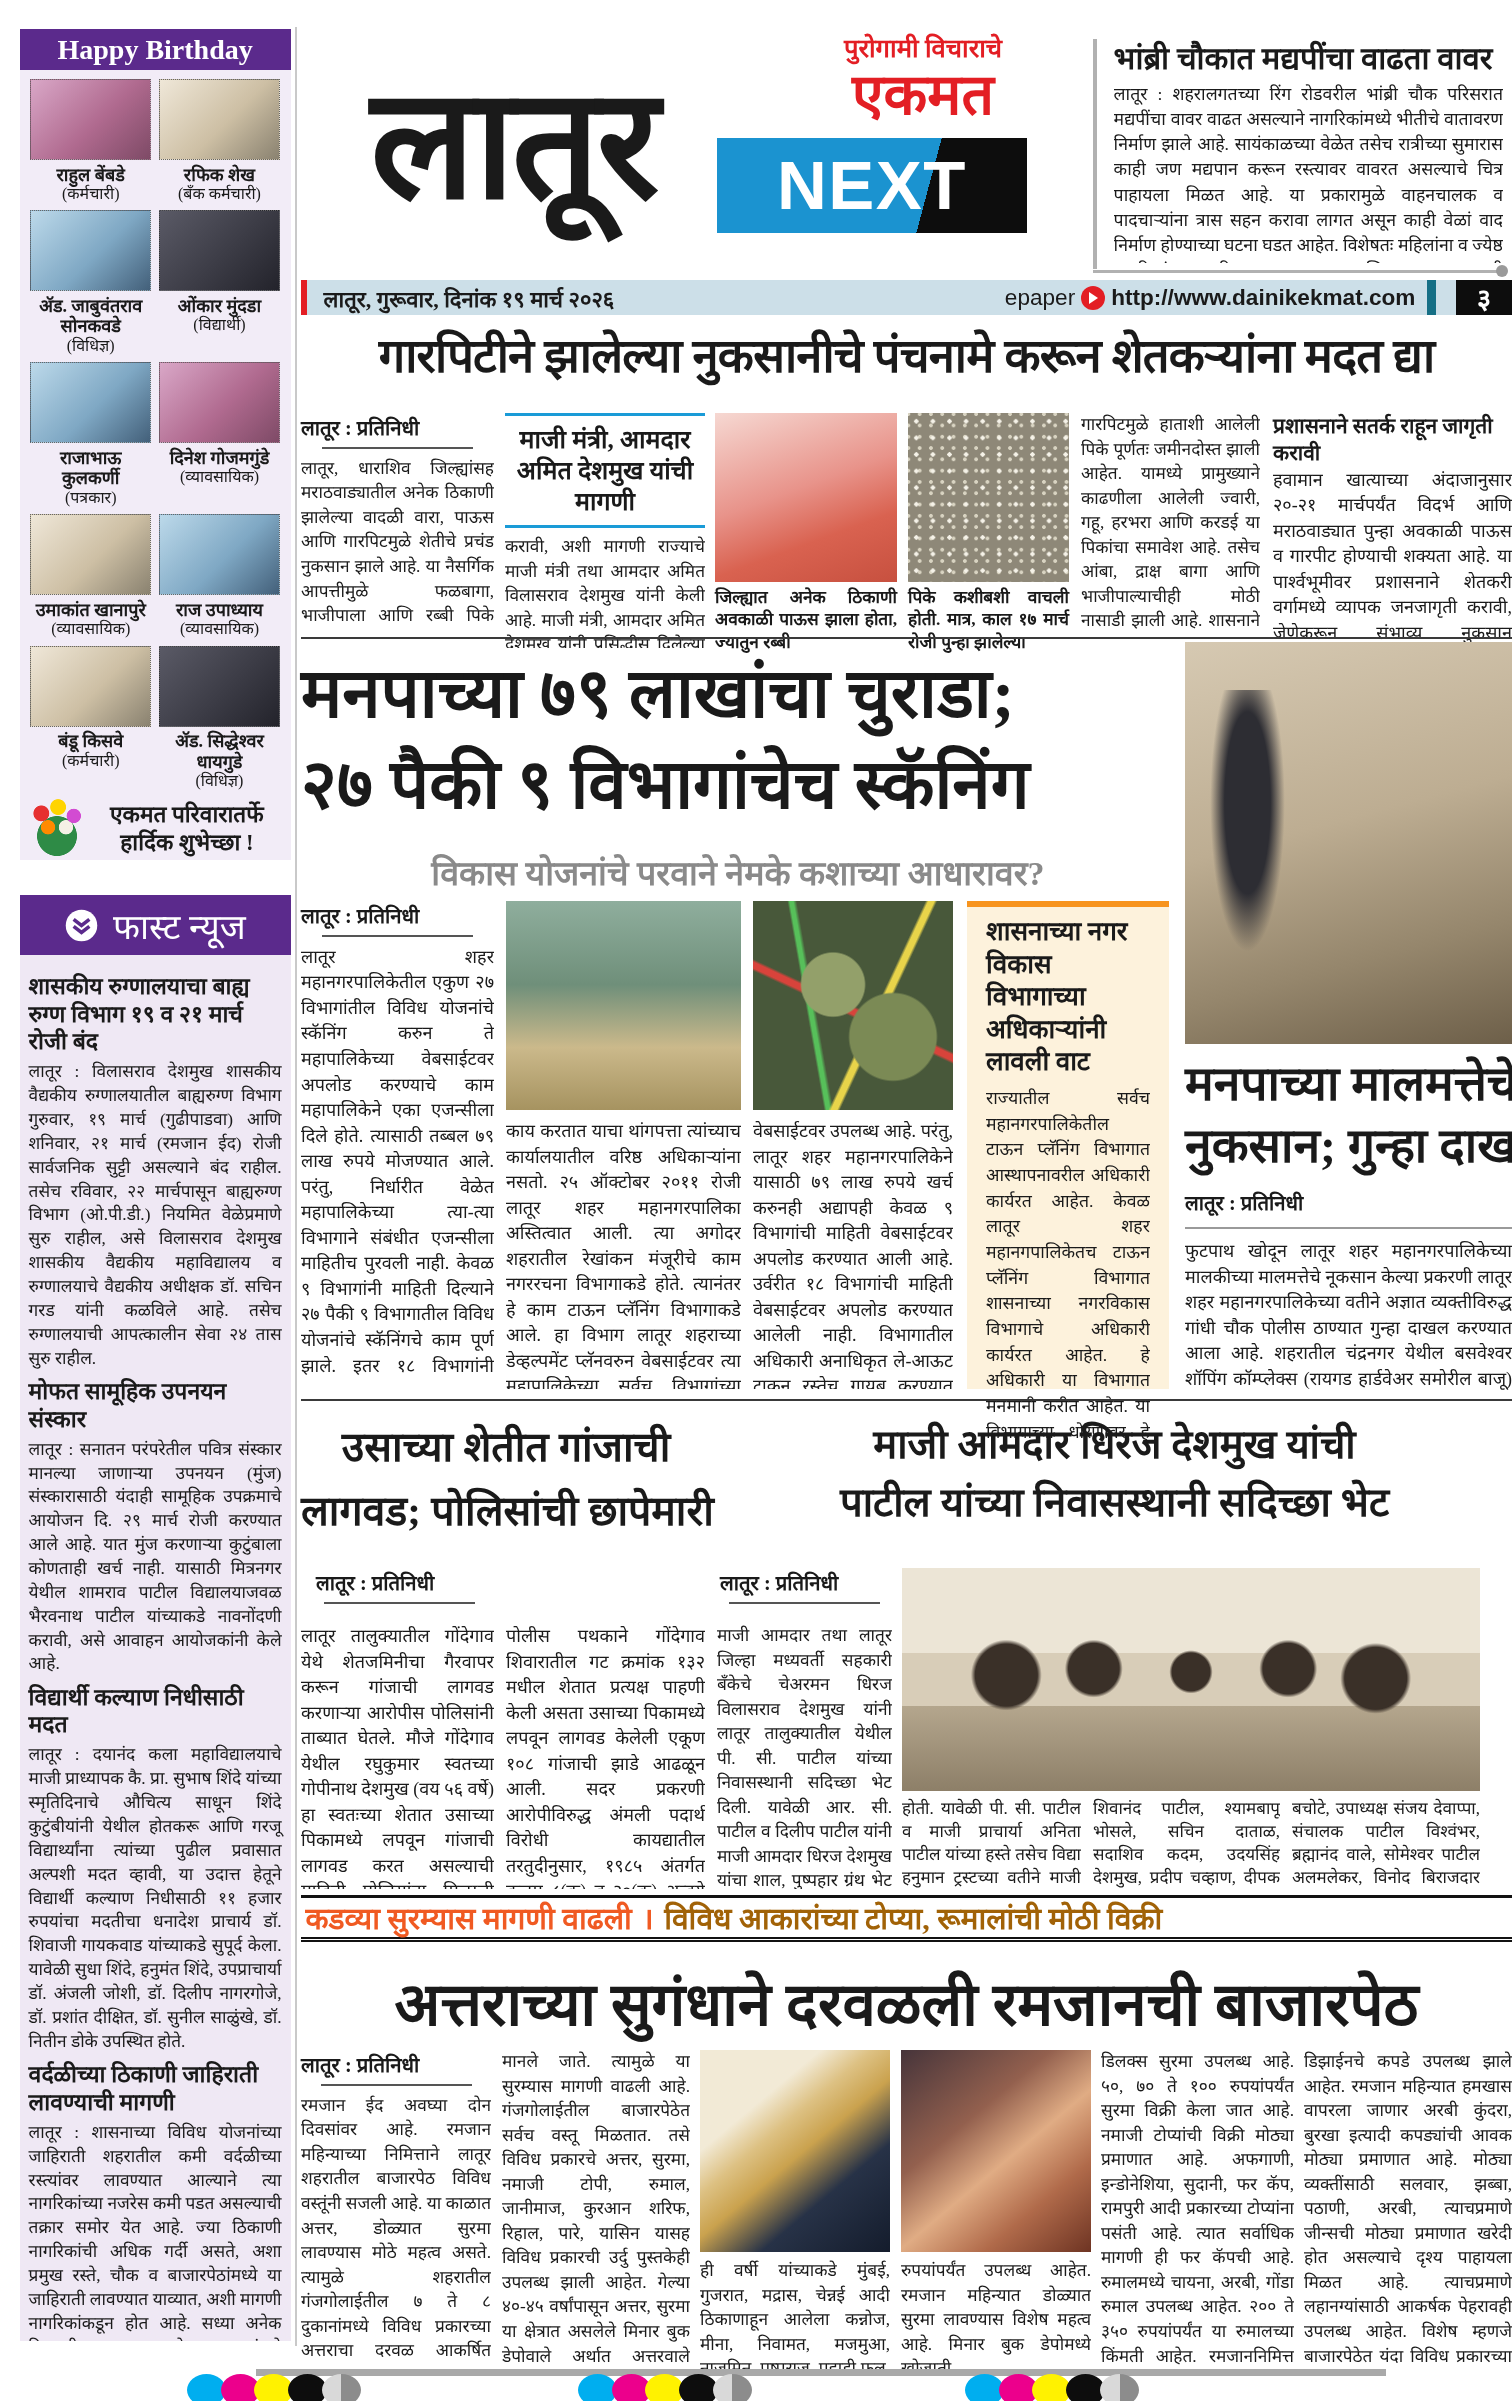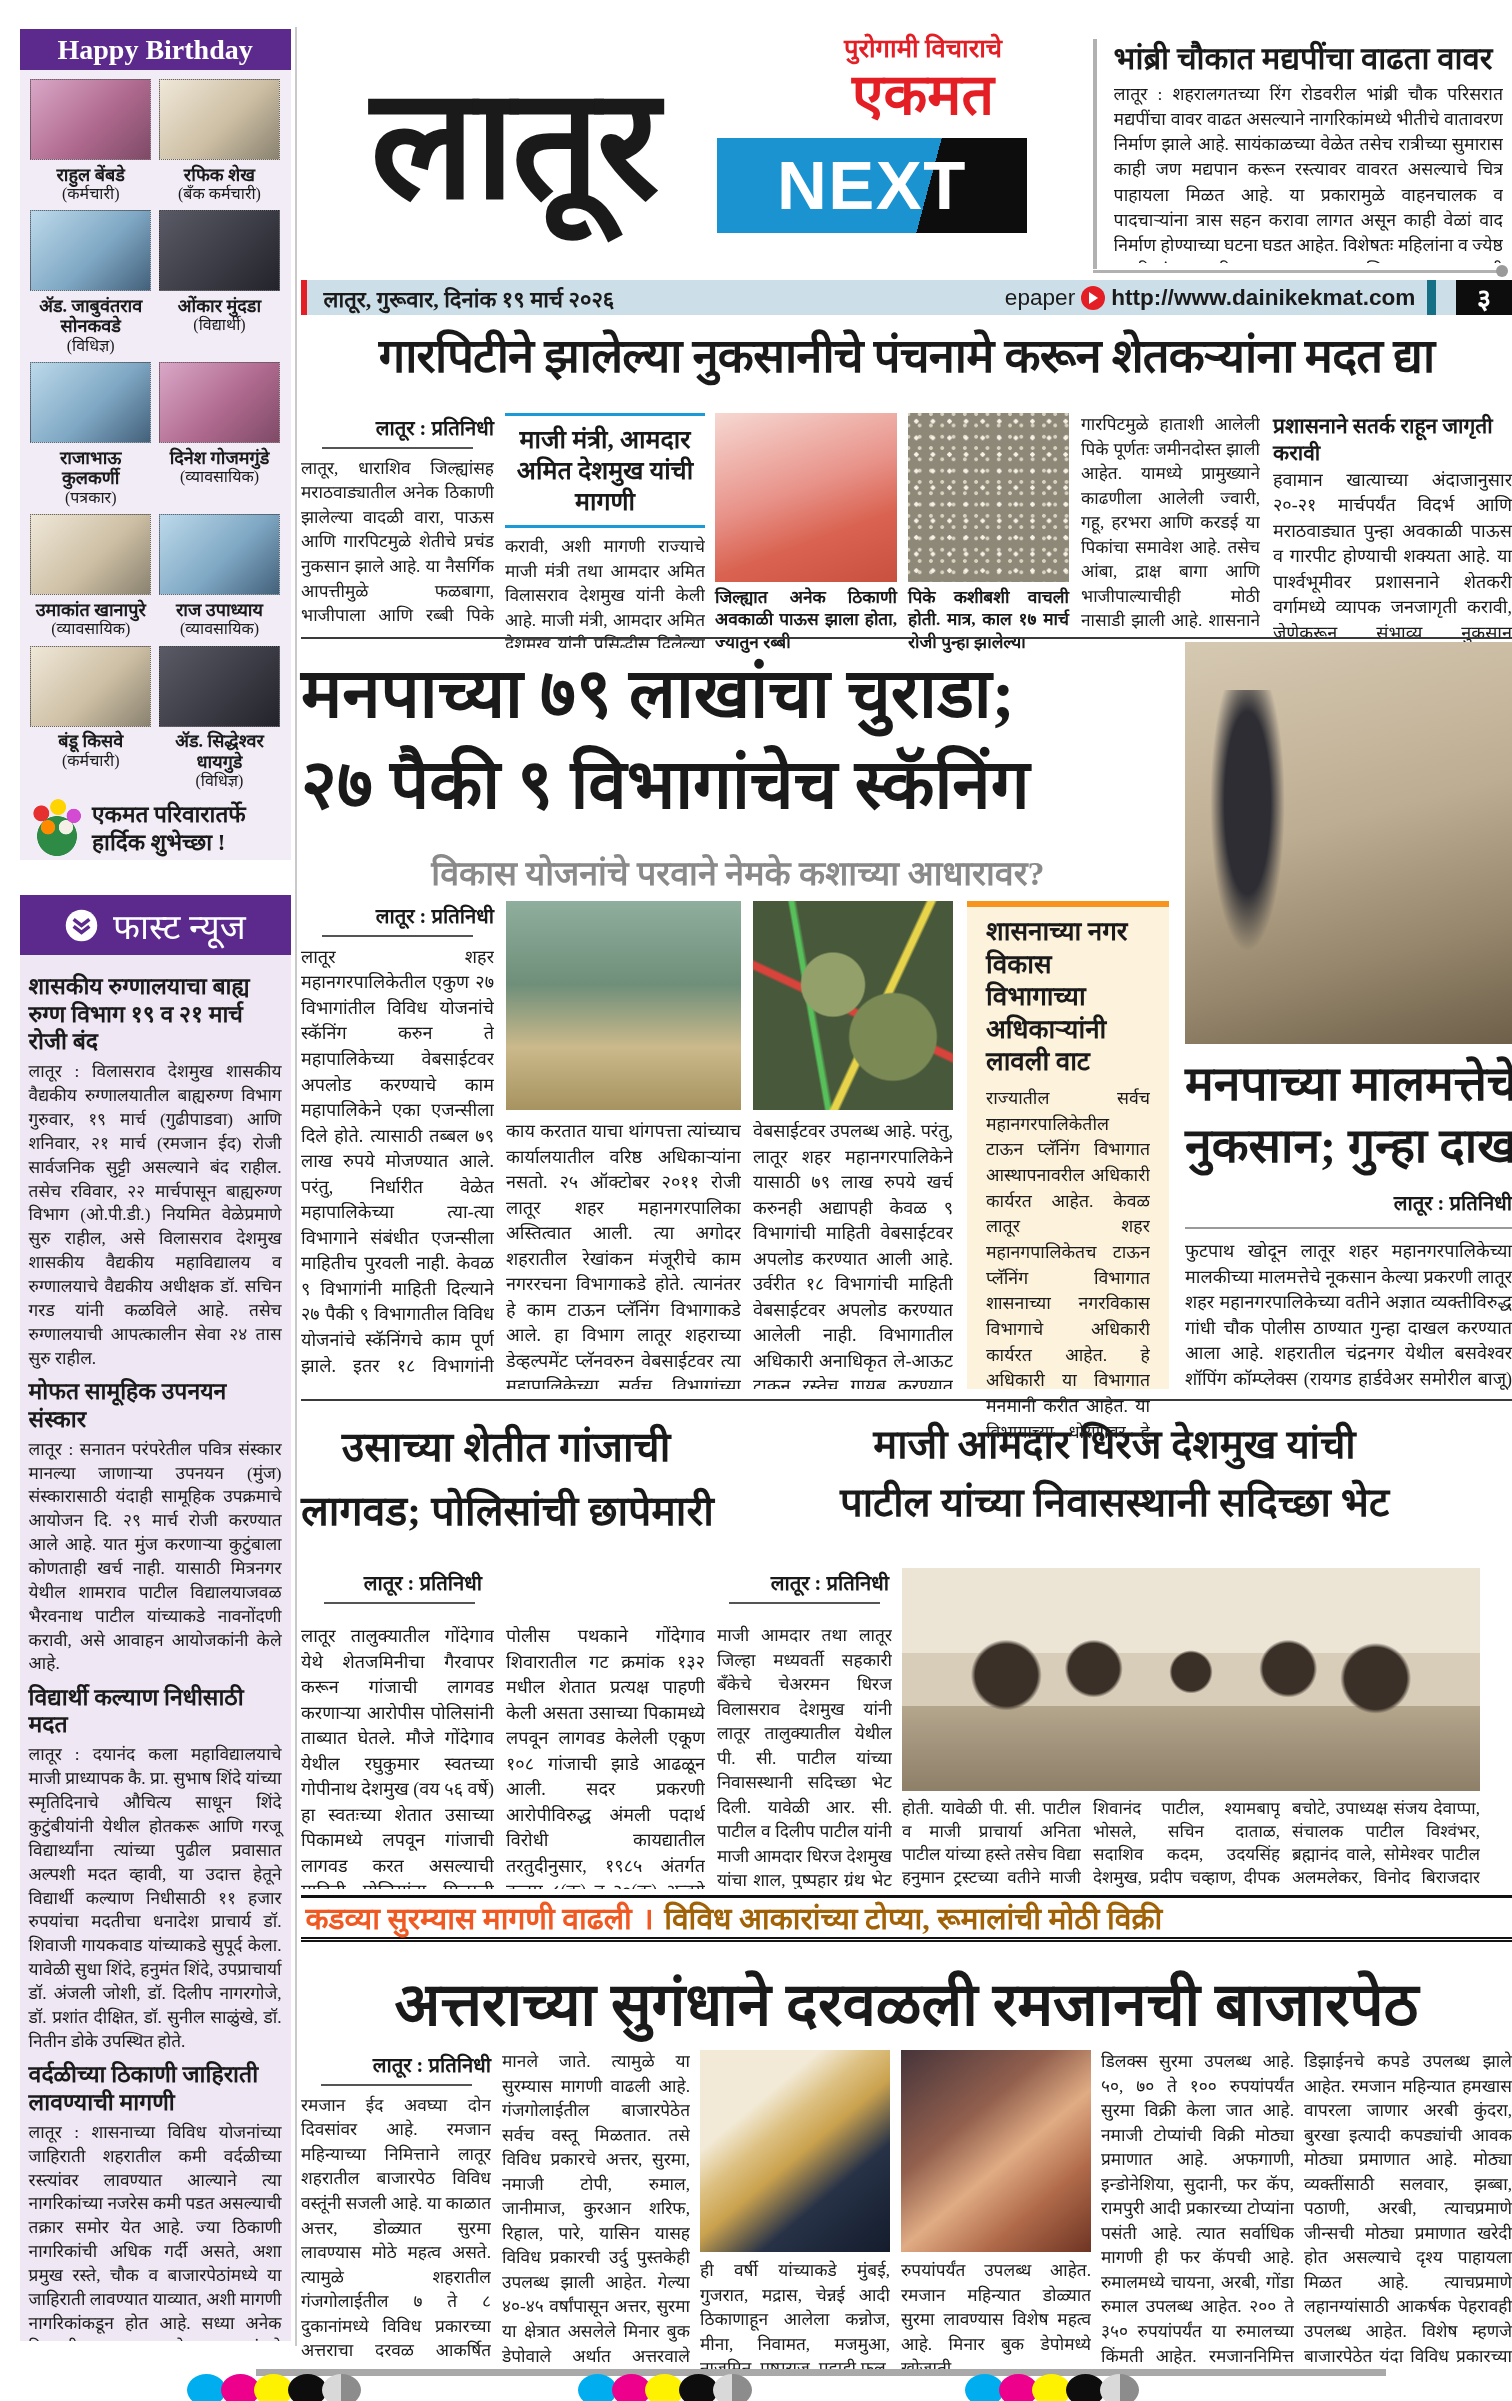--- a/index.html
+++ b/index.html
@@ -28,21 +28,21 @@
   #bday-greet { display:flex; align-items:center; gap:7.5px; padding:7.5px 9px 0 9px; }
   #bouquet { width:56px; height:63px; flex:0 0 auto;
      background:
        radial-gradient(circle at 22% 26%, #e63030 0 7.5px, transparent 8.3px),
        radial-gradient(circle at 52% 16%, #ffd400 0 7.5px, transparent 8.3px),
        radial-gradient(circle at 80% 30%, #d24bd2 0 6.8px, transparent 7.5px),
        radial-gradient(circle at 34% 48%, #ff8a00 0 6.8px, transparent 7.5px),
        radial-gradient(circle at 66% 48%, #f5f0e6 0 6.8px, transparent 7.5px),
        radial-gradient(circle at 50% 62%, #2e8b46 0 19.6px, transparent 20.3px);
   }
-  #bday-greet-text { font-weight:700; font-size:22.6px; line-height:1.25; flex:1; }
+  #bday-greet-text { font-weight:700; font-size:22.6px; line-height:1.25; text-align:center; flex:1; }
 
   #fast-header { left:19.6px; top:895px; width:271px; height:60px; background:#5b2a8c; color:#fff;
                  display:flex; align-items:center; justify-content:center; gap:13.6px; }
   #fast-title { font-size:35px; font-weight:400; }
   #fast-body { left:19.6px; top:955px; width:271px; height:1386px; background:#efe8f4; padding:10.5px 9px; overflow:hidden; }
   .fast-head { font-weight:700; font-size:23px; line-height:1.2; margin:7.5px 0 4.5px 0; }
   .fast-text { font-size:17.3px; line-height:1.38; text-align:justify; }
 
   
   #masthead-title { left:310px; top:32px; width:407px; height:239px; font-size:154px; line-height:226px;
@@ -71,21 +71,21 @@
   #epaper-icon::after { content:""; position:absolute; left:8.3px; top:6px; border-left:9px solid #fff;
                         border-top:6px solid transparent; border-bottom:6px solid transparent; }
   #epaper-url { font-size:22.6px; font-weight:700; font-family:"Liberation Sans","DejaVu Sans",sans-serif; margin-right:12px; }
   #datebar-teal { width:9px; height:35px; background:#156f85; margin-right:19.6px; }
   #pagenum-box { width:56px; height:35px; background:#0d0d0d; color:#fff; font-size:27px; font-weight:700;
                  display:flex; align-items:center; justify-content:center; }
 
   
   #a1-headline { left:301px; top:319px; width:1211px; height:83px; font-size:47px; font-weight:700;
                  white-space:nowrap; text-align:center; line-height:75px; letter-spacing:-0.8px; }
-  .byline { font-weight:700; font-size:20.3px; text-align:right; }
+  .byline { font-weight:700; font-size:20.3px; text-align:left; }
   .byline-rule { width:151px; height:2.3px; background:#555; margin:6px auto 7.5px auto; }
   #a1-c1 { left:301px; top:413px; width:193px; height:220px; }
   #a1-c2 { left:505px; top:413px; width:200px; height:220px; }
   #demand-box { border-top:3.8px solid #1a9bd7; border-bottom:3.8px solid #1a9bd7; padding:7.5px 1.5px; text-align:center;
                 font-size:25px; font-weight:700; line-height:1.25; margin-bottom:7.5px; }
   #a1-p1 { left:715px; top:413px; width:182px; height:169px;
            background:linear-gradient(160deg,#f6d8d2,#e8938a 45%,#d96250 70%,#c7503f); }
   #a1-p2 { left:908px; top:413px; width:161px; height:169px; background-color:#8e8878;
            background-image:radial-gradient(#f5f2e8 2px, transparent 2.3px), radial-gradient(#d9d4c2 1.7px, transparent 2.1px);
            background-size:16.6px 16.6px, 11.3px 11.3px; background-position:0 0, 6px 6.8px; }

